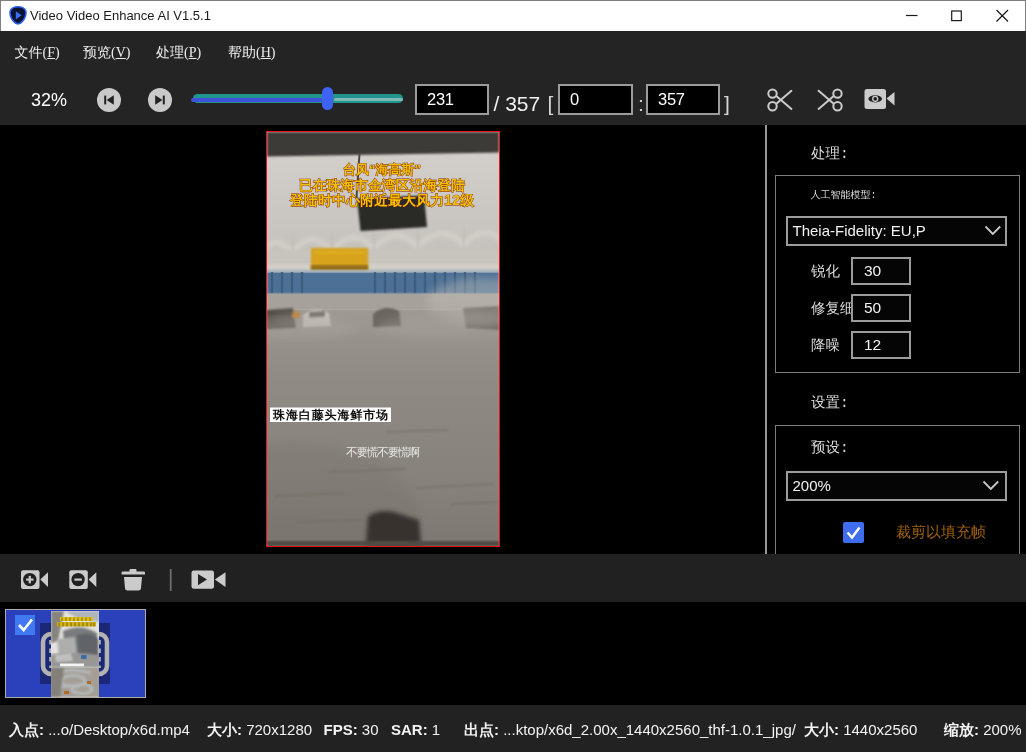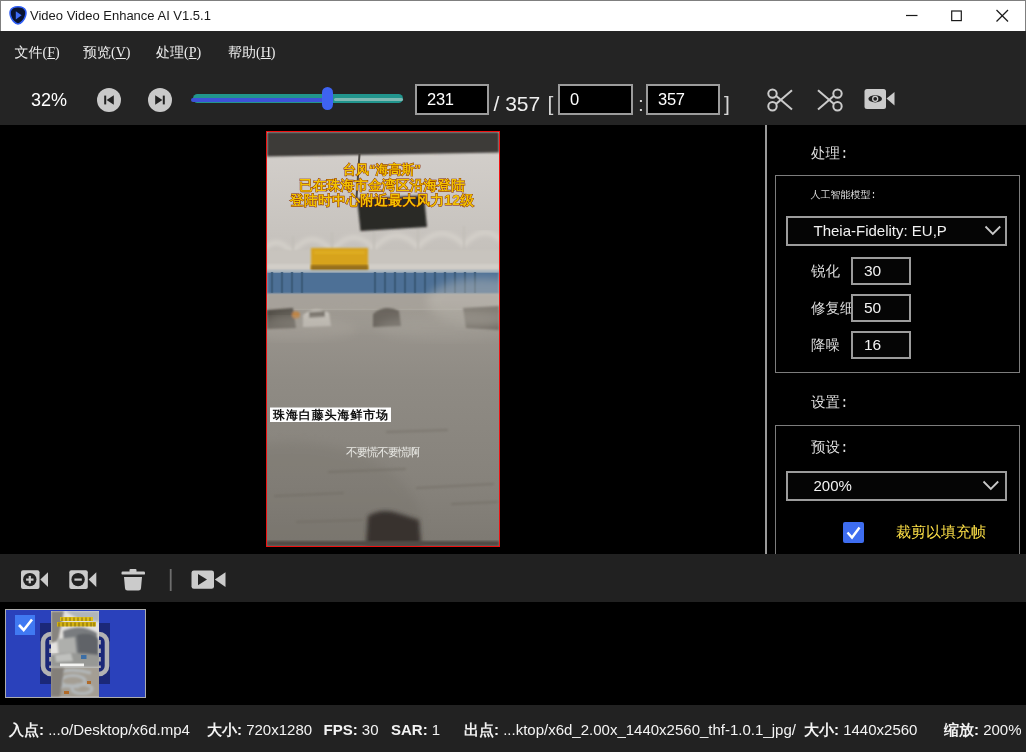--- a/index.html
+++ b/index.html
@@ -23,21 +23,21 @@
 
 
 #main { left:0; top:125px; width:1026px; height:430px; background:#000; }
 #divider { left:764.5px; top:125px; width:2px; height:430px; background:#999; }
 #video { left:266px; top:130.5px; width:234px; height:416px; border:1px solid #ee1111; background:#ffffff; }
 
 
 .plabel { color:#dedede; font-size:14.5px; font-family:Liberation Mono, monospace;margin-left:24px; }
 .groupbox { left:774.5px; width:245.5px; border:1px solid #7d7d7d; }
 .dd { left:785.5px; width:221px; height:30px; background:#050505; border:2px solid #9c9c9c;
-  color:#f2f2f2; font-size:15px; line-height:26px; padding-left:26px; }
+  color:#f2f2f2; font-size:15px; line-height:26px; padding-left:5px; }
 .numin { left:851px; width:60px; height:28px; background:#050505; border:2px solid #9c9c9c;
   color:#f2f2f2; font-size:15.5px; line-height:24px; padding-left:11px; }
 
 
 #btoolbar { left:0; top:554px; width:1026px; height:48px; background:#212121; }
 #thumbstrip { left:0; top:602px; width:1026px; height:103px; background:#000; }
 #statusbar { left:0; top:705px; width:1026px; height:47px; background:#222; }
 .st { top:721px; font-size:15px; color:#f3f3f3; white-space:pre;text-align:right; }
 .st b { font-weight:bold; }
 </style>
@@ -238,34 +238,34 @@
 <div class="abs plabel" style="left:786.5px;top:188px;font-size:10px">人工智能模型:</div>
 <div class="abs dd" style="top:216px">Theia-Fidelity: EU,P</div>
 <svg class="abs" style="left:984px;top:225px" width="18" height="12" viewBox="0 0 18 12">
   <path d="M1.5 1.5 L8.8 9 L16.2 1.5" stroke="#c9c9c9" stroke-width="1.8" fill="none"></path>
 </svg>
 <div class="abs plabel" style="left:787px;top:261.5px">锐化</div>
 <div class="abs numin" style="top:256.5px">30</div>
 <div class="abs plabel" style="left:787px;top:298.5px">修复细节</div>
 <div class="abs numin" style="top:293.5px">50</div>
 <div class="abs plabel" style="left:787px;top:335.5px">降噪</div>
-<div class="abs numin" style="top:330.5px">16</div>
+<div class="abs numin" style="top:330.5px">12</div>
 
 <div class="abs plabel" style="left:787px;top:392.5px">设置:</div>
 <div class="abs groupbox" style="top:424.5px;height:129.5px;border-bottom:none"></div>
 <div class="abs plabel" style="left:787px;top:438px">预设:</div>
 <div class="abs dd" style="top:471px">200%</div>
 <svg class="abs" style="left:982px;top:480px" width="18" height="12" viewBox="0 0 18 12">
   <path d="M1.5 1.5 L8.8 9 L16.2 1.5" stroke="#c9c9c9" stroke-width="1.8" fill="none"></path>
 </svg>
 <div class="abs" style="left:843px;top:521.5px;width:21px;height:21px;background:#3e6df0;border-radius:2px"></div>
 <svg class="abs" style="left:843px;top:521.5px" width="21" height="21" viewBox="0 0 21 21">
   <path d="M4.5 10.5 L9 15.5 L16.5 5.5" stroke="#fff" stroke-width="2.4" fill="none"></path>
 </svg>
-<div class="abs plabel" style="left:872px;top:522.5px;font-size:15px;color:#fde047">裁剪以填充帧</div>
+<div class="abs plabel" style="left:872px;top:522.5px;font-size:15px;color:#a16207">裁剪以填充帧</div>
 
 <div class="abs" id="btoolbar"></div>
 <svg class="abs" style="left:20px;top:569px" width="210px" height="22" viewBox="0 0 210 22">
   <g fill="#cbcbcb">
 
     <rect x="1" y="1.2" width="18.5" height="18.8" rx="2"></rect>
     <path d="M20.3 10.6 L28 3.3 L28 17.9 Z"></path>
     <circle cx="9.8" cy="10.6" r="6.7" fill="#212121"></circle>
     <rect x="6.1" y="9.5" width="7.4" height="2.2"></rect>
     <rect x="8.7" y="6.9" width="2.2" height="7.4"></rect>

